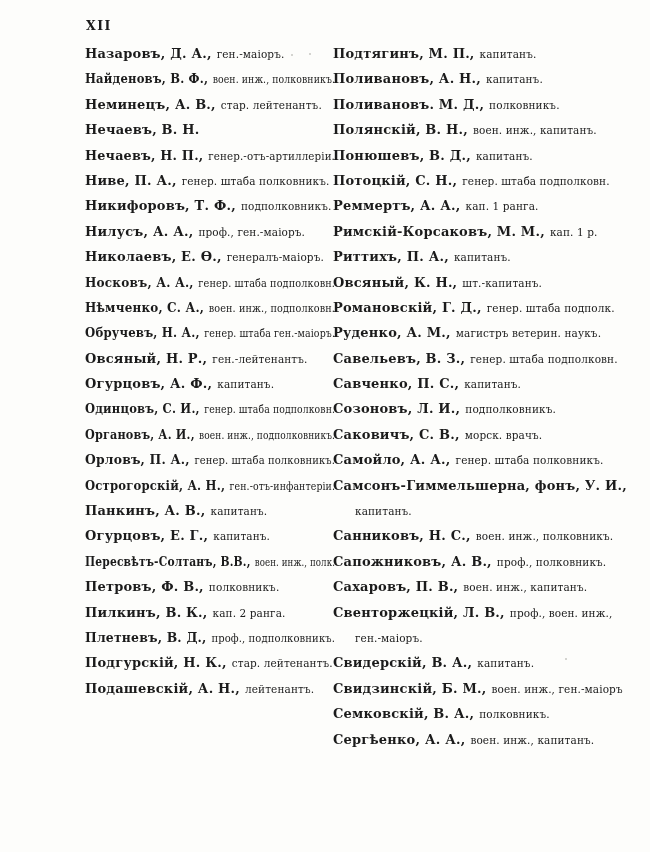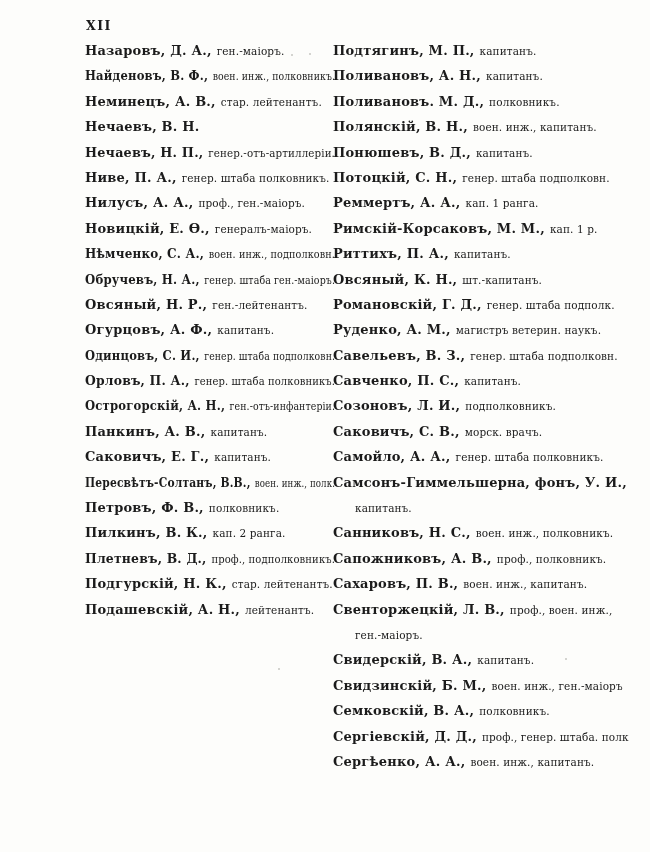--- a/index.html
+++ b/index.html
@@ -22,21 +22,21 @@
   }
   .columns { position: absolute; top: 39px; left: 0; right: 0; }
   .col { position: absolute; top: 0; }
   .col-left  { left: 85px;  width: 250px; }
   .col-right { left: 333px; width: 298px; }
   .entry { display: block; }
   .line {
     display: block;
     white-space: nowrap;
     height: 25.4px;
-    line-height: 21px;
+    line-height: 28px;
   }
   .line-inner {
     display: inline-block;
     white-space: nowrap;
     transform-origin: left center;
   }
   .line2 .line-inner { padding-left: 22px; }
   .name {
     font-weight: bold;
     font-size: 13px;
@@ -116,40 +116,56 @@
 
   <div class="entry">
     <span class="line line1">
       <span class="line-inner">
         <span class="name">Ниве, П. А.,</span><span class="rank">генер. штаба полковникъ.</span>
       </span>
     </span>
 
   </div>
 
+  <div class="entry">
+    <span class="line line1">
+      <span class="line-inner">
+        <span class="name">Никифоровъ, Т. Ф.,</span><span class="rank">подполковникъ.</span>
+      </span>
+    </span>
+
+  </div>
 
 
   <div class="entry">
     <span class="line line1">
       <span class="line-inner">
         <span class="name">Нилусъ, А. А.,</span><span class="rank">проф., ген.-маіоръ.</span>
       </span>
     </span>
 
   </div>
 
   <div class="entry">
     <span class="line line1">
       <span class="line-inner">
-        <span class="name">Новицкій, Е. Ѳ.,</span><span class="rank">генералъ-маіоръ.</span>
-      </span>
-    </span>
-
-  </div>
-
+        <span class="name">Николаевъ, Е. Ѳ.,</span><span class="rank">генералъ-маіоръ.</span>
+      </span>
+    </span>
+
+  </div>
+
+  <div class="entry">
+    <span class="line line1">
+      <span class="line-inner" style="transform: scaleX(0.9271);">
+        <span class="name">Носковъ, А. А.,</span><span class="rank">генер. штаба подполковн.</span>
+      </span>
+    </span>
+
+  </div>
 
   <div class="entry">
     <span class="line line1">
       <span class="line-inner" style="transform: scaleX(0.9212);">
         <span class="name">Нѣмченко, С. А.,</span><span class="rank">воен. инж., подполковн.</span>
       </span>
     </span>
 
   </div>
 
@@ -183,20 +199,28 @@
 
   <div class="entry">
     <span class="line line1">
       <span class="line-inner" style="transform: scaleX(0.8871);">
         <span class="name">Одинцовъ, С. И.,</span><span class="rank">генер. штаба подполковн.</span>
       </span>
     </span>
 
   </div>
 
+  <div class="entry">
+    <span class="line line1">
+      <span class="line-inner" style="transform: scaleX(0.8627);">
+        <span class="name">Органовъ, А. И.,</span><span class="rank">воен. инж., подполковникъ.</span>
+      </span>
+    </span>
+
+  </div>
 
   <div class="entry">
     <span class="line line1">
       <span class="line-inner" style="transform: scaleX(0.9509);">
         <span class="name">Орловъ, П. А.,</span><span class="rank">генер. штаба полковникъ.</span>
       </span>
     </span>
 
   </div>
 
@@ -214,21 +238,21 @@
       <span class="line-inner">
         <span class="name">Панкинъ, А. В.,</span><span class="rank">капитанъ.</span>
       </span>
     </span>
 
   </div>
 
   <div class="entry">
     <span class="line line1">
       <span class="line-inner">
-        <span class="name">Саковичъ, Е. Г.,</span><span class="rank">капитанъ.</span>
+        <span class="name">Огурцовъ, Е. Г.,</span><span class="rank">капитанъ.</span>
       </span>
     </span>
 
   </div>
 
   <div class="entry">
     <span class="line line1">
       <span class="line-inner" style="transform: scaleX(0.8241);">
         <span class="name">Пересвѣтъ-Солтанъ, В.В.,</span><span class="rank">воен. инж., полк.</span>
       </span>
@@ -509,28 +533,20 @@
 
   <div class="entry">
     <span class="line line1">
       <span class="line-inner">
         <span class="name">Семковскій, В. А.,</span><span class="rank">полковникъ.</span>
       </span>
     </span>
 
   </div>
 
-  <div class="entry">
-    <span class="line line1">
-      <span class="line-inner">
-        <span class="name">Сергіевскій, Д. Д.,</span><span class="rank">проф., генер. штаба. полк</span>
-      </span>
-    </span>
-
-  </div>
 
   <div class="entry">
     <span class="line line1">
       <span class="line-inner">
         <span class="name">Сергѣенко, А. А.,</span><span class="rank">воен. инж., капитанъ.</span>
       </span>
     </span>
 
   </div>
 </div>

